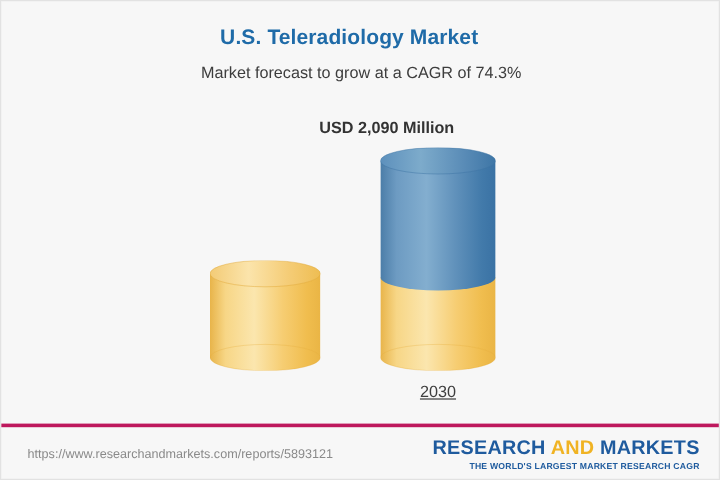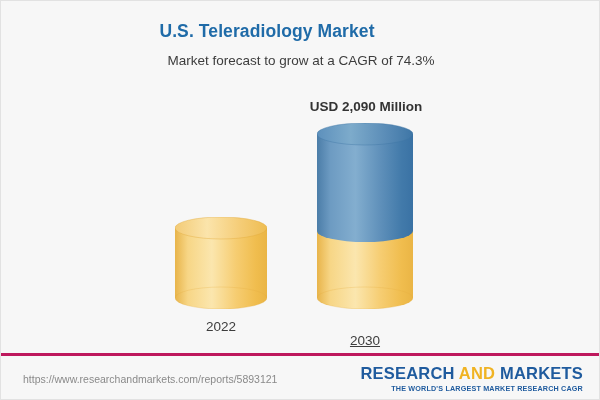--- a/index.html
+++ b/index.html
@@ -25,20 +25,21 @@
   #chart-title {
     position: absolute;
     top: 20px;
     left: 0;
     width: 532px;
     text-align: center;
     font-size: 17.5px;
     font-weight: bold;
     color: #1f6ba8;
     letter-spacing: .1px;
+    padding-left: 24px;
   }
   #chart-subtitle {
     position: absolute;
     top: 52px;
     left: 0;
     width: 600px;
     text-align: center;
     font-size: 13.5px;
     font-weight: normal;
     color: #3d3d3d;
@@ -51,40 +52,39 @@
     width: 600px;
     height: 352px;
   }
   .col {
     position: absolute;
     bottom: 0;
   }
   .cyl-label {
     position: absolute;
     width: 200px;
-    text-align: center;
     font-size: 13.5px;
     font-weight: bold;
     color: #333333;
     white-space: nowrap;
   }
   .cat-label {
     position: absolute;
     width: 200px;
     text-align: center;
     font-size: 13.5px;
     color: #3d3d3d;
   }
   
   #col-2022 { left: 174px; top: 216px; width: 92px; height: 92px; }
   #col-2030 { left: 316px; top: 122px; width: 96px; height: 186px; }
   #label-2022 { left: 122px; top: 198px; }
   #label-2030 { left: 265px; top: 98px; }
   #cat-2022 { left: 120px; top: 318px; }
-  #cat-2030 { left: 264px; top: 332px; text-decoration: underline; }
+  #cat-2030 { left: 264px; top: 318px; text-decoration: underline; }
   
   #footer {
     position: absolute;
     left: 0;
     top: 352px;
     width: 600px;
     height: 47px;
     border-top: 3px solid #be185d;
     box-sizing: border-box;
   }
@@ -192,21 +192,20 @@
         <path d="M0,108 L0,175 A48,11 0 0 0 96,175 L96,108 Z" fill="url(#gYellow2)"></path>
         <ellipse cx="48" cy="175" rx="48" ry="11" fill="none" stroke="#e5ad3e" stroke-width="0.6" opacity="0.45"></ellipse>
 
         <path d="M0,11 L0,108 A48,11 0 0 0 96,108 L96,11 Z" fill="url(#gBlue)"></path>
 
         <ellipse cx="48" cy="11" rx="48" ry="11" fill="url(#gBlueTop)"></ellipse>
         <ellipse cx="48" cy="11" rx="48" ry="11" fill="none" stroke="#3c73a3" stroke-width="0.7" opacity="0.55"></ellipse>
       </svg>
     </div>
 
-    <div class="cat-label" id="cat-2022">2022</div>
     <div class="cat-label" id="cat-2030">2030</div>
   </div>
 
   <div id="footer">
     <div id="footer-url">https://www.researchandmarkets.com/reports/5893121</div>
     <div id="brand">
       <div id="brand-name"><span>RESEARCH </span><span class="and">AND</span><span> MARKETS</span></div>
       <div id="brand-tagline">THE WORLD'S LARGEST MARKET RESEARCH CAGR</div>
     </div>
   </div>

